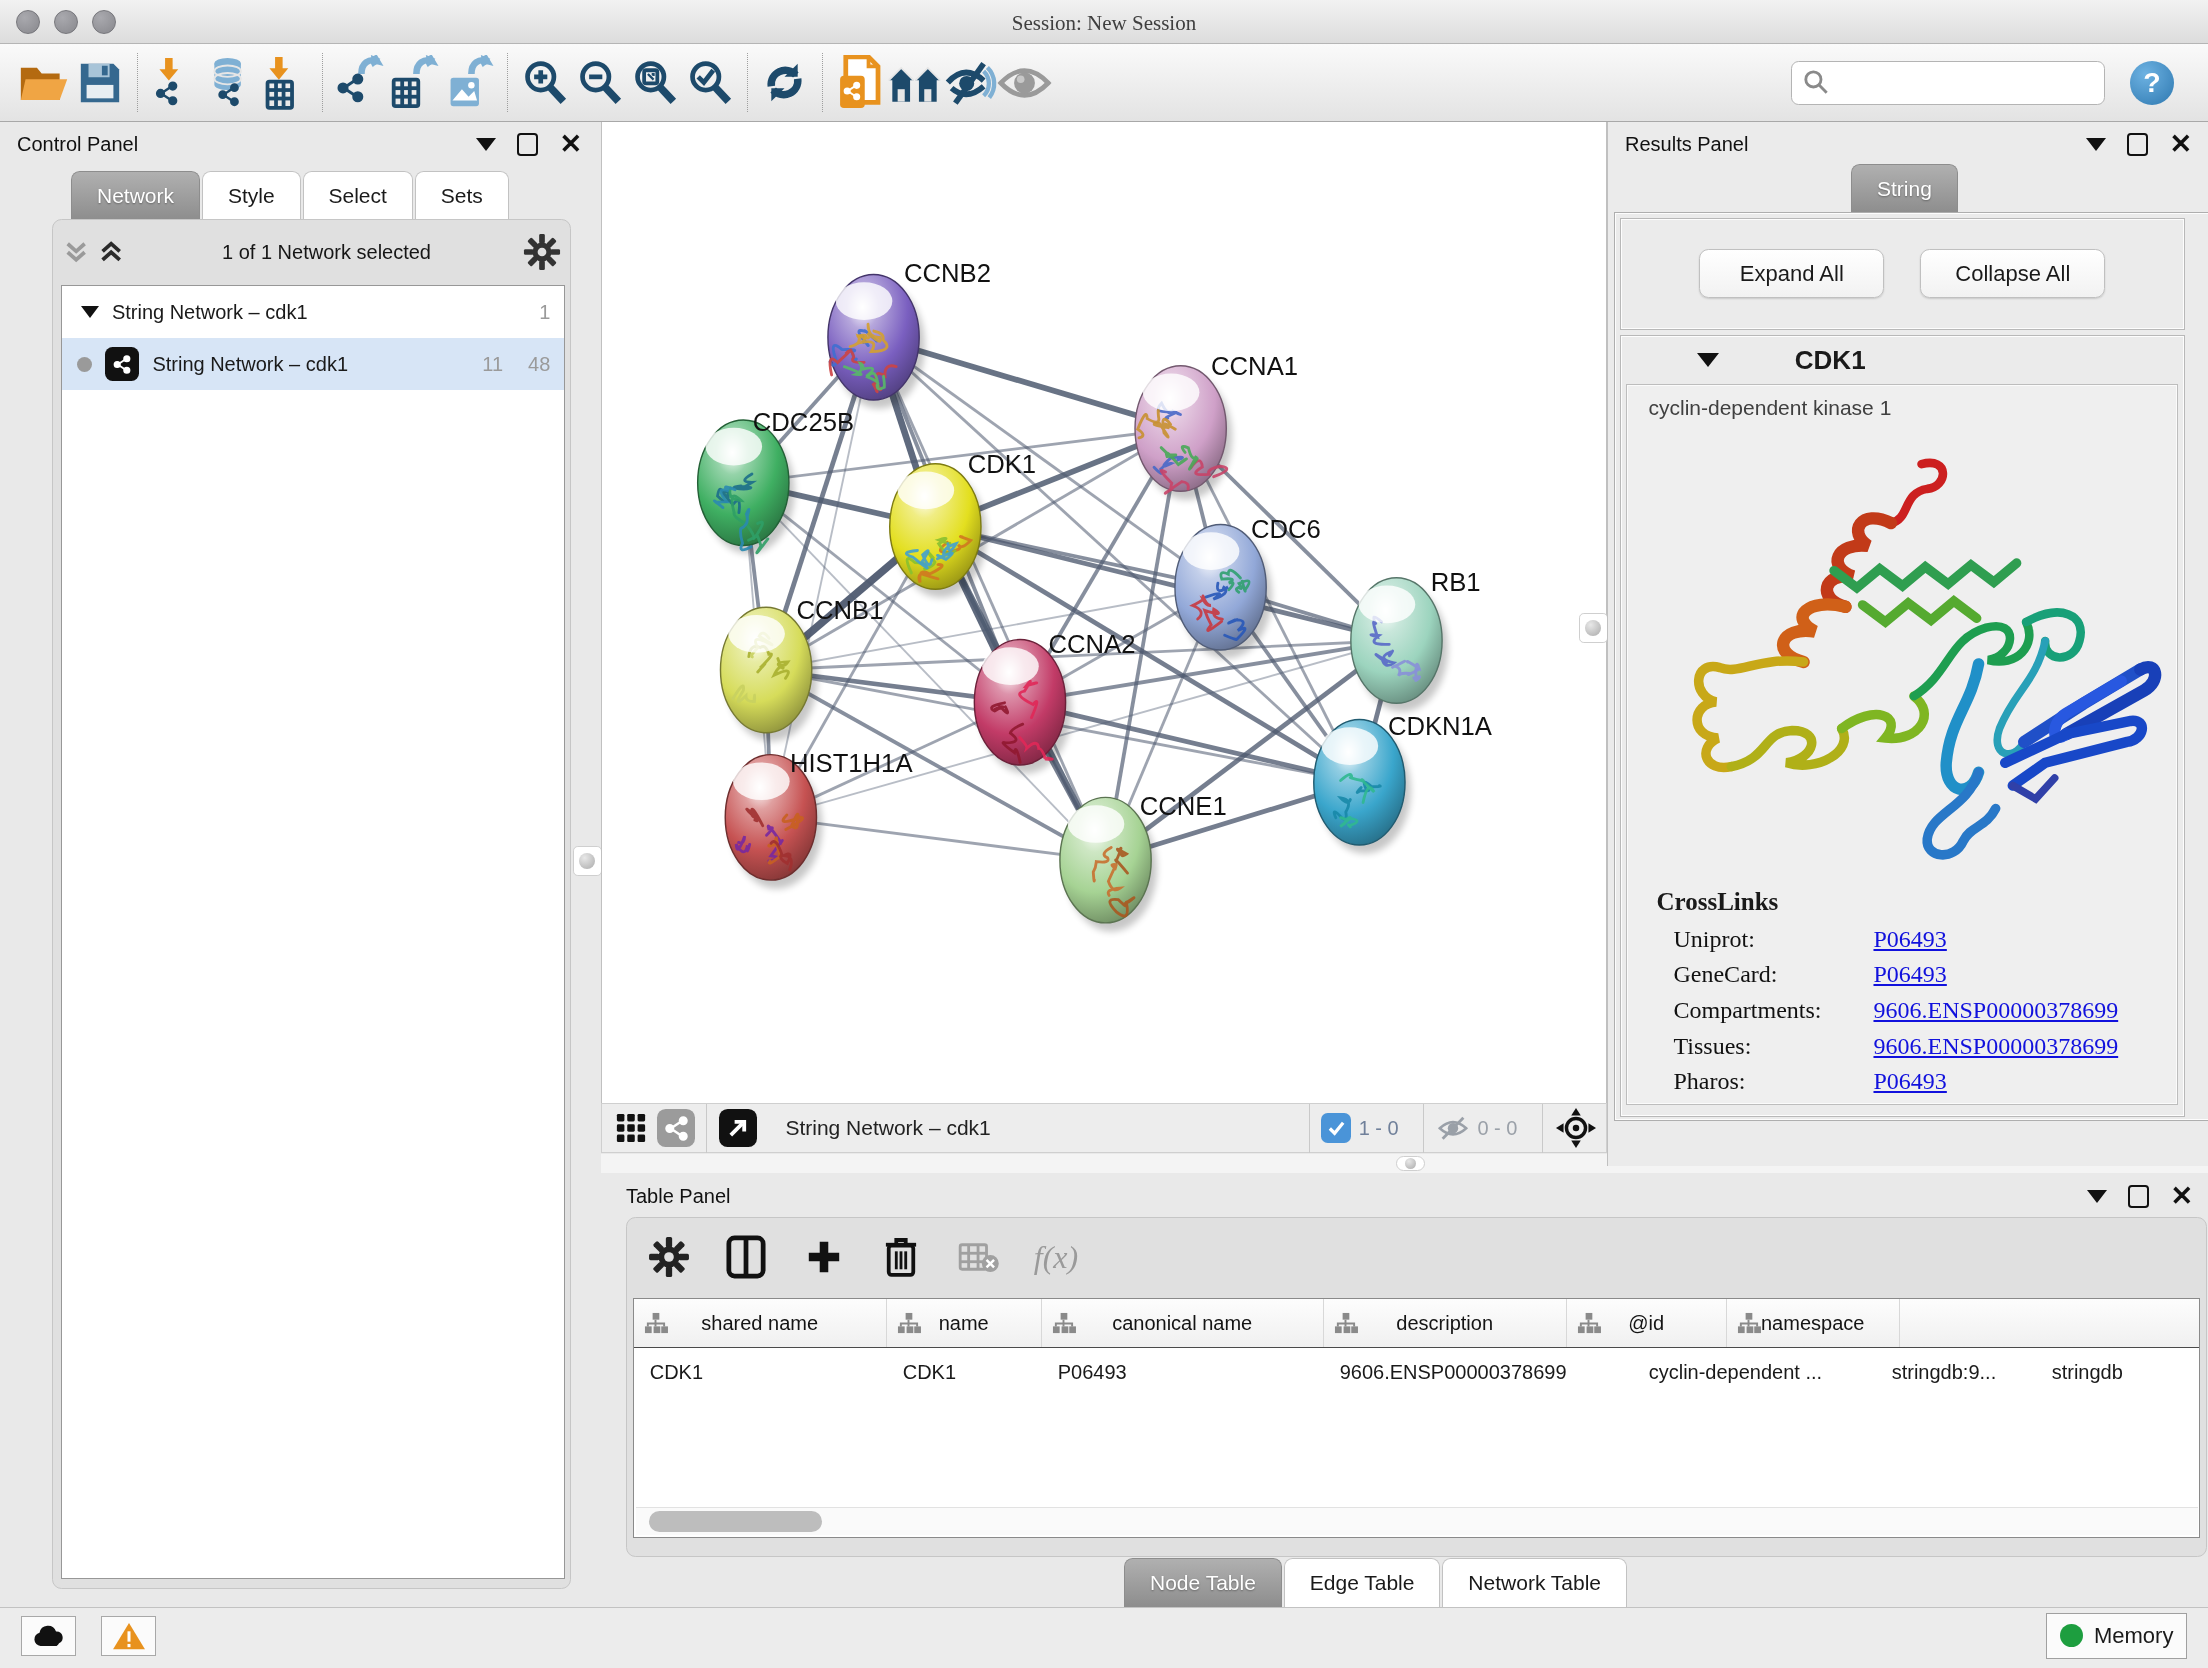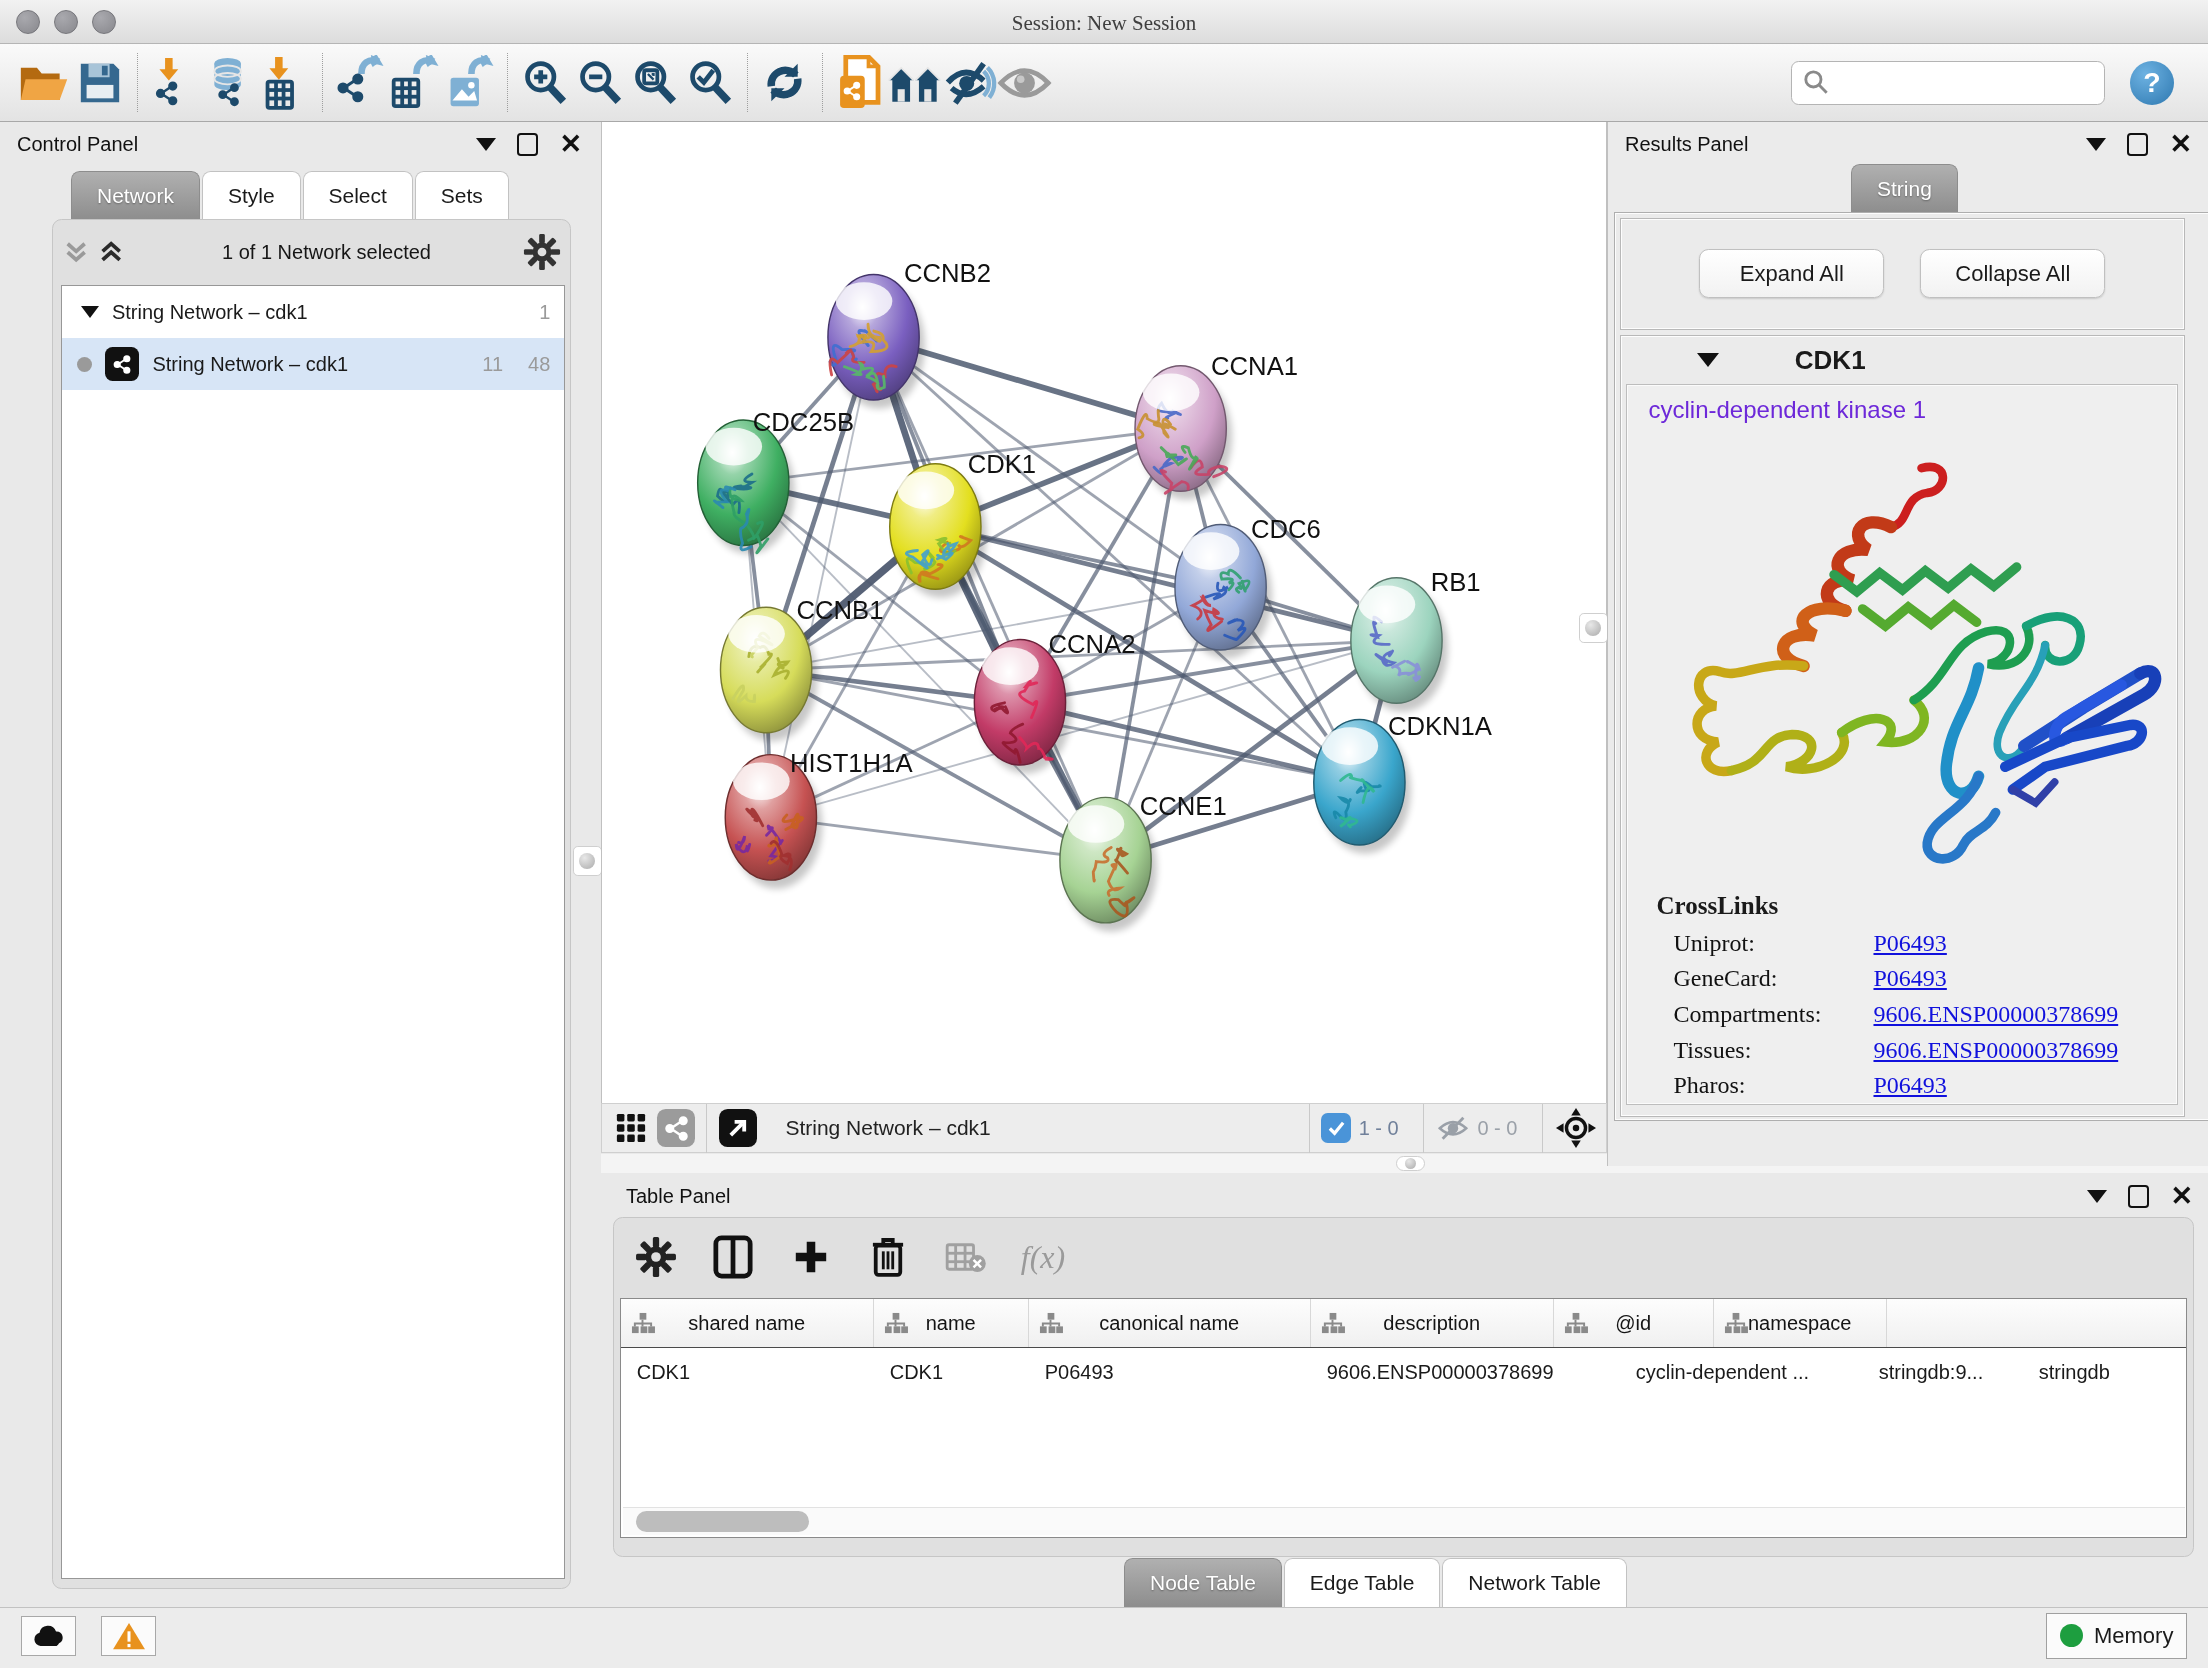--- a/index.html
+++ b/index.html
@@ -79,31 +79,31 @@
   #rp-box { left:6px; top:90px; width:680px; height:909px; background:#ebebeb; border:1px solid #aeaeae; box-shadow:inset 0 0 0 1px #fdfdfd; }
   #rp-buttons { left:4.8px; top:4.8px; width:565px; height:112px; border:1px solid #b8b8b8; box-shadow:inset 0 0 0 1px #fdfdfd;
     display:flex; align-items:center; justify-content:center; gap:36px; }
   .rp-btn { min-width:185px; height:49px; background:linear-gradient(#ffffff,#f2f2f2); border:1px solid #c0c0c0; border-radius:9.5px;
     font-size:22px; display:flex; align-items:center; justify-content:center; cursor:pointer; box-shadow:0 1px 1.9px rgba(0,0,0,.15); }
   #rp-section { left:4.8px; top:122px; width:565px; height:782px; border:1px solid #b8b8b8; box-shadow:inset 0 0 0 1px #fdfdfd; }
   #rp-sec-head { height:48px; display:flex; align-items:center; }
   #rp-sec-caret { width:0; height:0; border-left:11.4px solid transparent; border-right:11.4px solid transparent; border-top:14.3px solid #111; margin:0 0 0 76px; cursor:pointer;}
   #rp-sec-name { font-size:26px; font-weight:bold; margin-left:76px; }
   #rp-inner { margin:0 5.7px; height:721px; border:1px solid #bdbdbd; background:#efefef; box-shadow:inset 0 0 0 1px #fbfbfb; overflow:hidden;}
-  #rp-desc { font-size:24px; margin:11.4px 0 0 21px; color:#6d28d9; }
+  #rp-desc { font-size:21px; margin:11.4px 0 0 21px; color:#404040; }
   #crosslinks { margin:13.3px 0 0 46px; font-family:"Liberation Serif", serif; font-size:24px; }
   #crosslinks-title { font-weight:bold; font-size:25px; margin-bottom:9.5px; margin-left:-17px;}
   .cl-row { display:flex; margin:8.6px 0; }
   .cl-label { width:200px; color:#111; }
   .cl-value { color:#1111dd; text-decoration:underline; cursor:pointer; }
 
   
   #table-panel { left:601px; top:1173px; width:1607px; height:435px; background:#e9e9e9; }
   #tp-header { left:25px; top:7.6px; width:1567px; height:32px; display:flex; justify-content:space-between; align-items:center; }
-  #tp-body { left:12px; top:44px; width:1581px; height:340px; background:#e0e0e0; border:1px solid #c6c6c6; border-radius:9.5px; }
+  #tp-body { left:25px; top:44px; width:1581px; height:340px; background:#e0e0e0; border:1px solid #c6c6c6; border-radius:9.5px; }
   #tp-toolbar { left:17px; top:9.5px; height:59px; display:flex; align-items:center; gap:28.5px; }
   .tpt-icon { width:49px; height:49px; display:flex; align-items:center; justify-content:center; cursor:pointer; }
   #fx-icon { font-family:"Liberation Serif", serif; font-style:italic; font-size:32px; color:#9a9a9a; }
   #tp-table { left:5.7px; top:80px; width:1567px; height:240px; background:#fff; border:1px solid #8a8a8a; overflow:hidden; }
   #tp-colhead { display:flex; height:49px; background:linear-gradient(#fdfdfd,#f0f0f0); border-bottom:1.9px solid #4a4a4a; }
   .col-cell { position:relative; display:flex; align-items:center; justify-content:center; border-right:1px solid #d8d8d8; font-size:20px; color:#141414; flex:0 0 auto; cursor:pointer;}
   .col-cell svg { position:absolute; left:9.5px; }
   #tp-row { display:flex; height:49px; align-items:center; font-size:20px; }
   .row-cell { padding-left:16px; flex:0 0 auto; overflow:hidden; white-space:nowrap; }
   #tp-scroll { position:absolute; left:1.9px; bottom:1.9px; width:1562px; height:28.5px; background:#fafafa; border-top:1px solid #e2e2e2; }

